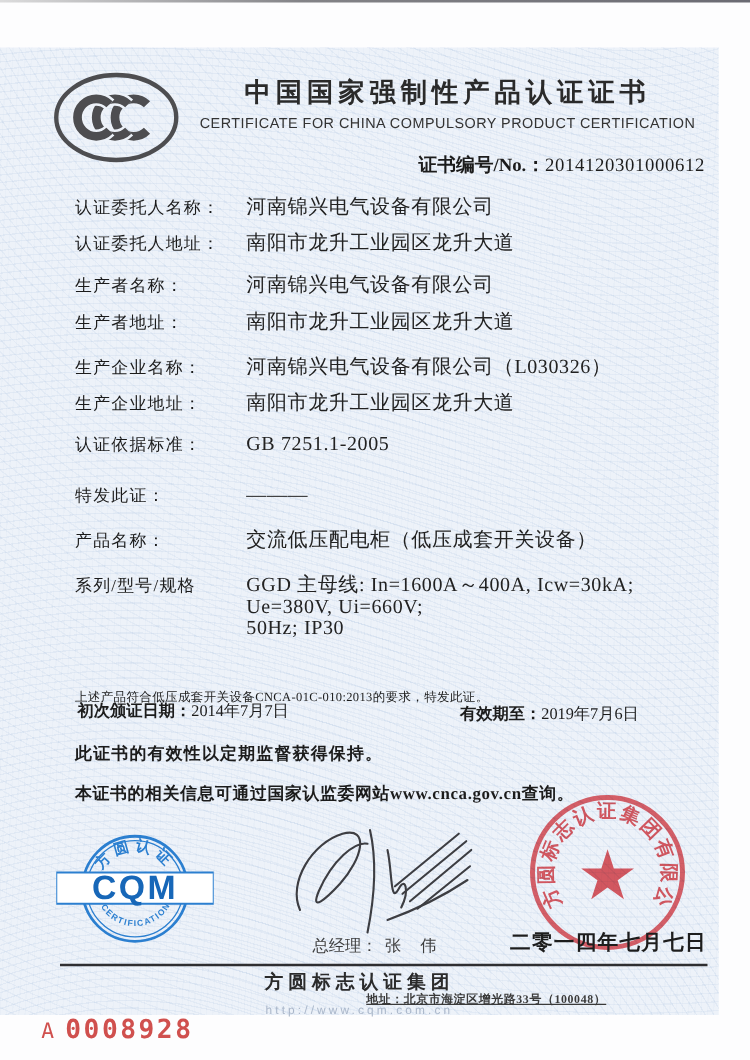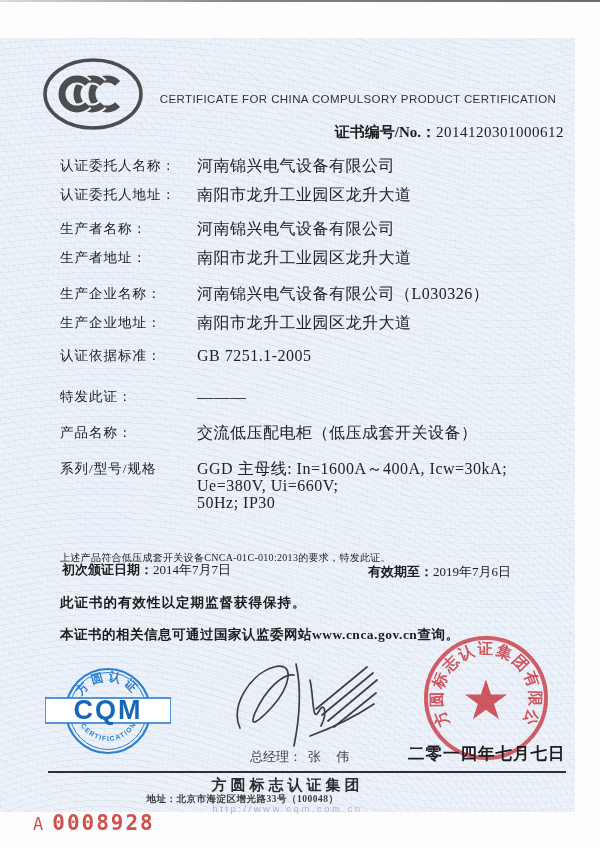--- a/index.html
+++ b/index.html
@@ -44,21 +44,21 @@
   .note1{left:60px;top:594px;font-size:13.5px;font-weight:bold;letter-spacing:1px;white-space:nowrap;}
   .note2{left:60px;top:626px;font-size:13.5px;font-weight:bold;letter-spacing:.5px;white-space:nowrap;}
   
   .signer{left:250px;top:748px;font-size:13px;color:#3d3d3d;white-space:nowrap;}
   .signer .nm{margin-left:6px;letter-spacing:6px;}
   .cn-date{left:408px;top:743px;width:156px;text-align:center;font-size:16.5px;font-weight:bold;letter-spacing:1px;color:#1d1d1d;white-space:nowrap;}
   .rule{left:48px;top:771px;width:518px;height:2px;background:#2e2e31;}
   
   .f-org{left:0;top:776px;width:575px;text-align:center;font-size:15px;font-weight:bold;letter-spacing:4px;color:#2b2b2b;
     font-family:"Liberation Sans","DejaVu Sans",sans-serif;}
-  .f-addr{left:0;top:793px;width:485px;text-align:center;font-size:9.5px;font-weight:bold;color:#3a3a3a;letter-spacing:.5px;}
+  .f-addr{left:0;top:793px;width:485px;text-align:right;font-size:9.5px;font-weight:bold;color:#3a3a3a;letter-spacing:.5px;text-decoration:underline;}
   .f-url{left:0;top:803px;width:575px;text-align:center;font-size:9.5px;color:#a9b6c9;letter-spacing:2.5px;
     font-family:"Liberation Sans","DejaVu Sans",sans-serif;}
   .serial{left:33px;top:811px;color:#d0504e;font-family:"DejaVu Sans Mono","Liberation Mono",monospace;white-space:nowrap;}
   .serial .pre{font-size:17px;letter-spacing:1px;}
   .serial .dig{font-size:21px;font-weight:bold;letter-spacing:2px;margin-left:8px;}
   
   .stamp{left:420px;top:632px;width:132px;height:132px;mix-blend-mode:multiply;opacity:.92;}
   
   .ccc{left:42px;top:57px;width:102px;height:74px;}
   .cqm{left:45px;top:661px;width:126px;height:105px;}
@@ -74,20 +74,21 @@
 
   <svg class="abs ccc" viewBox="0 0 102 74">
     <ellipse cx="51" cy="37" rx="48" ry="34" fill="none" stroke="#4d4d50" stroke-width="3.5"></ellipse>
     <path d="M 75.6 26.4 A 15 15 0 1 0 75.6 47.6" fill="none" stroke="#4d4d50" stroke-width="7"></path>
     <path d="M 60.6 26.4 A 15 15 0 1 0 60.6 47.6" fill="none" stroke="#edf2f9" stroke-width="11"></path>
     <path d="M 60.6 26.4 A 15 15 0 1 0 60.6 47.6" fill="none" stroke="#4d4d50" stroke-width="7"></path>
     <path d="M 45.6 26.4 A 15 15 0 1 0 45.6 47.6" fill="none" stroke="#edf2f9" stroke-width="11"></path>
     <path d="M 45.6 26.4 A 15 15 0 1 0 45.6 47.6" fill="none" stroke="#4d4d50" stroke-width="7"></path>
   </svg>
 
+  <div class="abs title-cn">中国国家强制性产品认证证书</div>
   <div class="abs title-en">CERTIFICATE FOR CHINA COMPULSORY PRODUCT CERTIFICATION</div>
   <div class="abs cert-no">
     <span class="lbl">证书编号/No.：</span><span class="num">2014120301000612</span>
   </div>
 
   <div class="row" style="top:157px">
     <span class="lbl">认证委托人名称：</span>
     <span class="val">河南锦兴电气设备有限公司</span>
   </div>
   <div class="row" style="top:186px">

